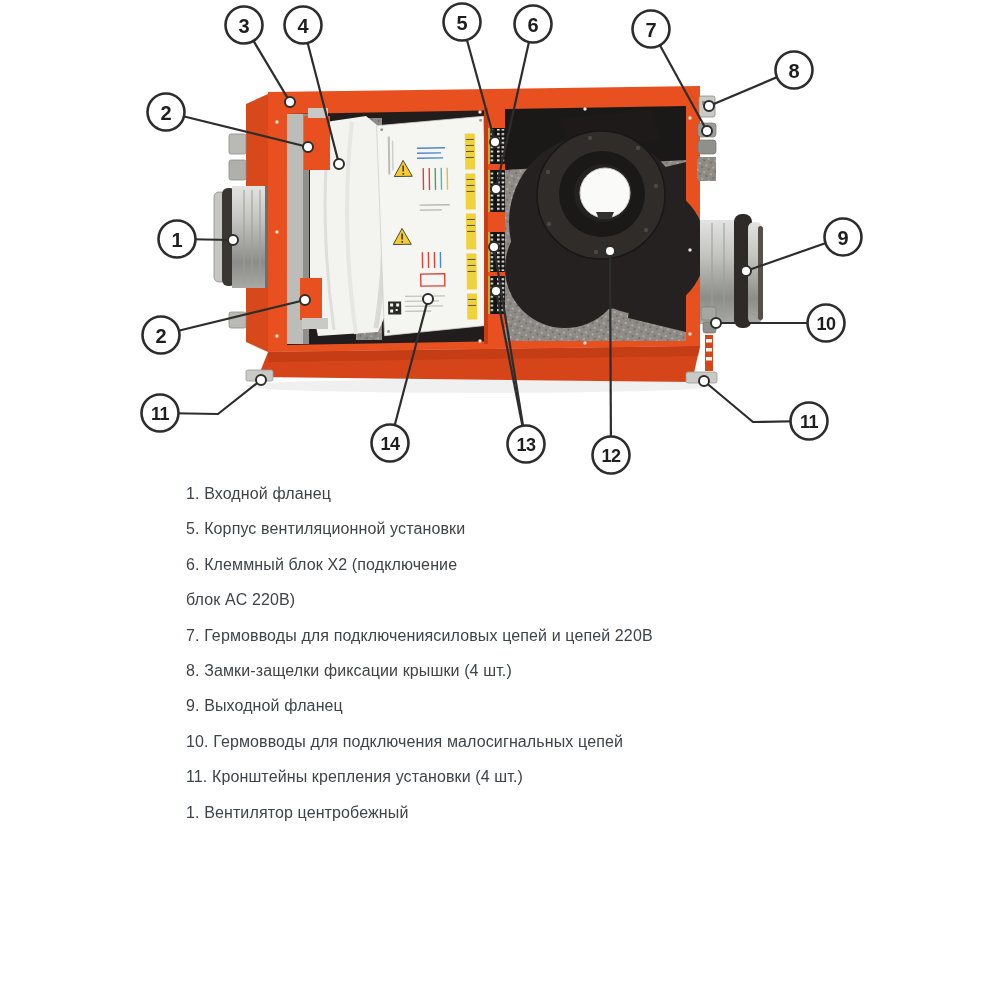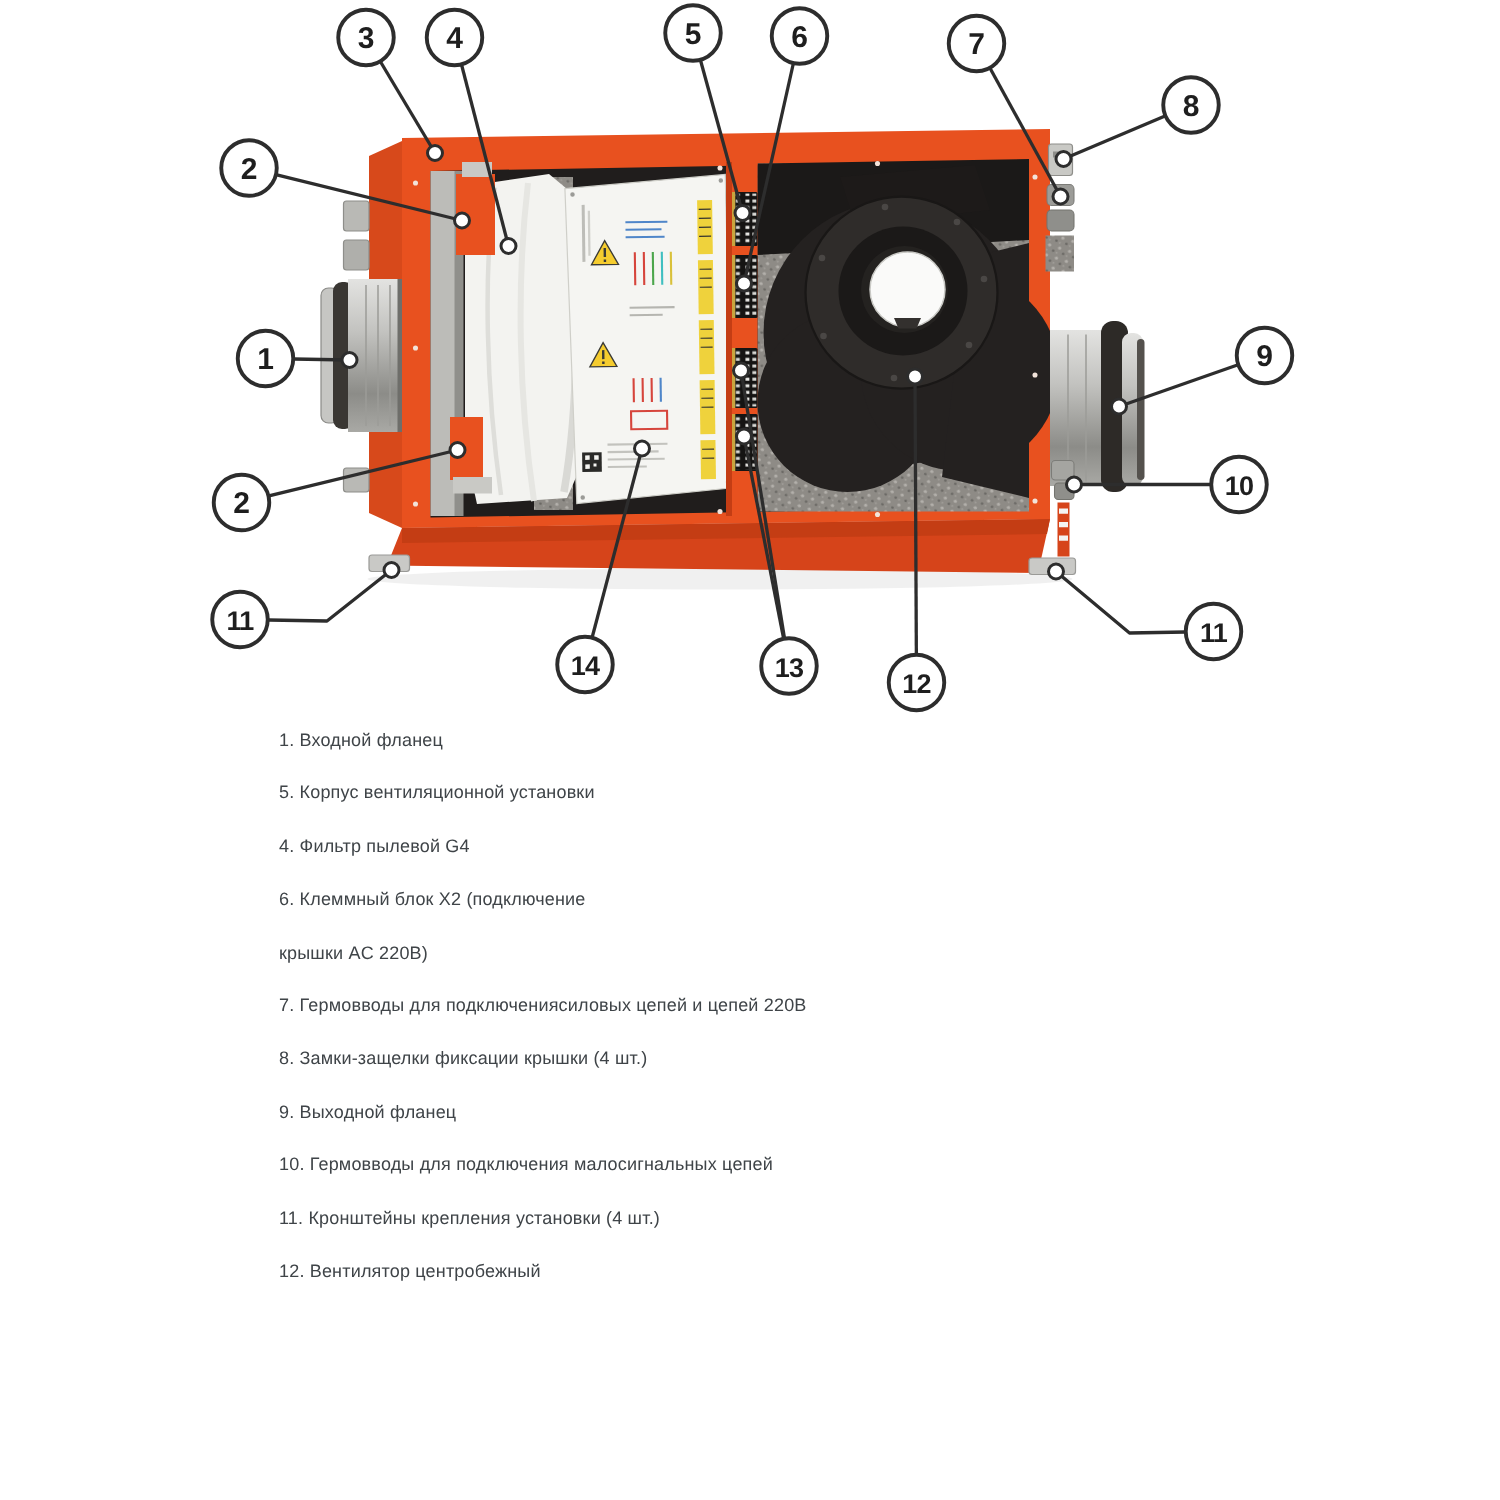--- a/index.html
+++ b/index.html
@@ -2,21 +2,21 @@
 <html><head>
 <meta charset="utf-8">
 <style>
   html,body { margin:0; padding:0; }
   body { width:1000px; height:1000px; background:#ffffff; font-family:"Liberation Sans",sans-serif; }
   .page { position:relative; width:1000px; height:1000px; background:#ffffff; overflow:hidden; }
   .diagram { position:absolute; left:0; top:0; width:1000px; height:480px; }
   .legend { position:absolute; left:186px; top:486px; width:780px; }
   .legend p {
     margin:0 0 19.6px 0;
-    font-size:12px;
+    font-size:16px;
     line-height:15.8px;
     letter-spacing:0.12px;
     color:#3f4448;
     white-space:nowrap;
   }
   svg text.callout-num {
     font-family:"Liberation Sans",sans-serif;
     font-weight:700;
     fill:#1e1e1e;
   }
@@ -338,24 +338,23 @@
             <circle cx="390" cy="443" r="18.5" fill="#ffffff" stroke="#2d2d2d" stroke-width="2.6"></circle>
             <text x="390" y="443" class="callout-num" text-anchor="middle" dominant-baseline="central" dy="1" font-size="18" letter-spacing="-0.5">14</text>
           </g>
         </g>
     </svg>
   </div>
 
   <div class="legend" id="legend">
       <p>1. Входной фланец</p>
       <p>5. Корпус вентиляционной установки</p>
-      <p>4. Фильтр пылевой G4</p>
       <p>6. Клеммный блок X2 (подключение</p>
-      <p>крышки AC 220В)</p>
+      <p>блок AC 220В)</p>
       <p>7. Гермовводы для подключениясиловых цепей и цепей 220В</p>
       <p>8. Замки-защелки фиксации крышки (4 шт.)</p>
       <p>9. Выходной фланец</p>
       <p>10. Гермовводы для подключения малосигнальных цепей</p>
       <p>11. Кронштейны крепления установки (4 шт.)</p>
-      <p>12. Вентилятор центробежный</p>
+      <p>1. Вентилятор центробежный</p>
     </div>
 
 </div>
 
 </body></html>

